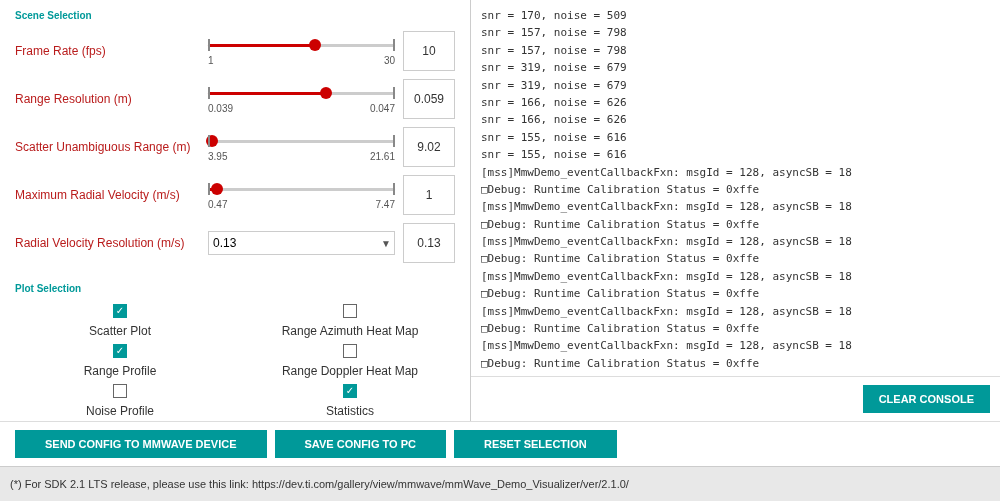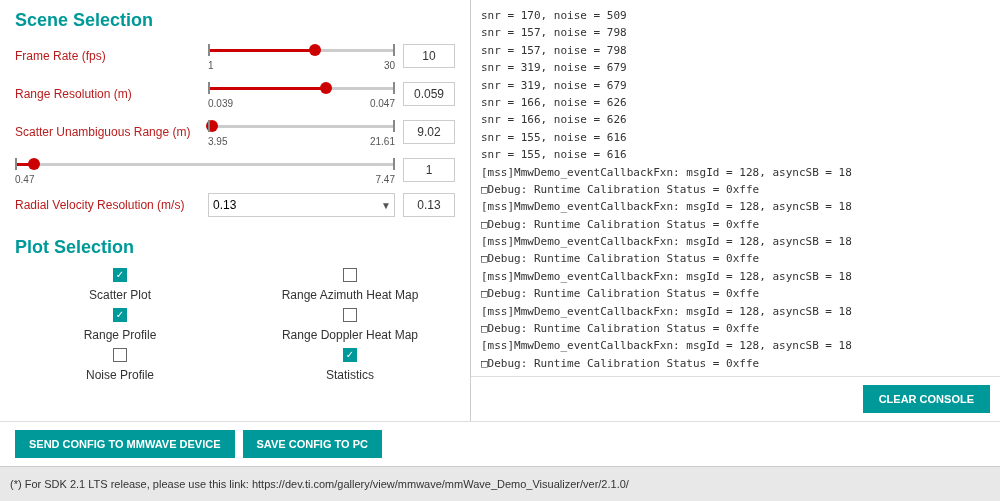--- a/index.html
+++ b/index.html
@@ -25,21 +25,21 @@
       width: 470px;
       background: #fff;
       padding: 10px 15px;
       display: flex;
       flex-direction: column;
       overflow-y: auto;
     }
 
     .section-title {
       color: #009999;
-      font-size: 18px;
+      font-size: 10px;
       font-weight: bold;
       margin-bottom: 10px;
     }
 
     .param-row {
       display: flex;
       align-items: center;
       margin-bottom: 8px;
       gap: 8px;
     }
@@ -115,21 +115,21 @@
     .slider-labels {
       display: flex;
       justify-content: space-between;
       font-size: 10px;
       color: #555;
       margin-top: 1px;
     }
 
     .param-value-box {
       width: 52px;
-      height: 24px;
+      height: 40px;
       border: 1px solid #ccc;
       display: flex;
       align-items: center;
       justify-content: center;
       font-size: 12px;
       color: #333;
       background: #fff;
       flex-shrink: 0;
     }
 
@@ -204,21 +204,21 @@
 
     .bottom-buttons {
       display: flex;
       gap: 8px;
       padding: 8px 15px;
       background: #fff;
       border-top: 1px solid #ddd;
     }
 
     .btn {
-      padding: 8px 14px;
+      padding: 8px 30px;
       font-size: 11px;
       font-weight: bold;
       border: none;
       cursor: pointer;
       color: #fff;
     }
 
     .btn-send {
       background: #009999;
     }
@@ -351,20 +351,21 @@
               </div>
             </div>
             <div class="slider-labels">
               <span>3.95</span>
               <span>21.61</span>
             </div>
           </div>
           <div class="param-value-box">9.02</div>
         </div>
         <div class="param-row">
+          <div class="param-label">Maximum Radial Velocity (m/s)</div>
           <div class="slider-container">
             <div class="slider-track-wrapper">
               <div class="slider-track">
                 <div class="slider-fill" style="width: 5%;"></div>
                 <div class="slider-thumb" style="left: 5%;"></div>
                 <div class="slider-start-marker"></div>
                 <div class="slider-end-marker"></div>
               </div>
             </div>
             <div class="slider-labels">
@@ -439,17 +440,18 @@
     <div class="console-footer">
       <button class="btn-clear">CLEAR CONSOLE</button>
     </div>
   </div>
 
 </div>
 
 <div class="bottom-buttons">
   <button class="btn btn-send">SEND CONFIG TO MMWAVE DEVICE</button>
   <button class="btn btn-save">SAVE CONFIG TO PC</button>
+  <button class="btn btn-reset">RESET SELECTION</button>
 </div>
 
 <div class="status-bar">
   <span>(*) For SDK 2.1 LTS release, please use this link: https://dev.ti.com/gallery/view/mmwave/mmWave_Demo_Visualizer/ver/2.1.0/</span>
 </div>
 
 </body></html>

